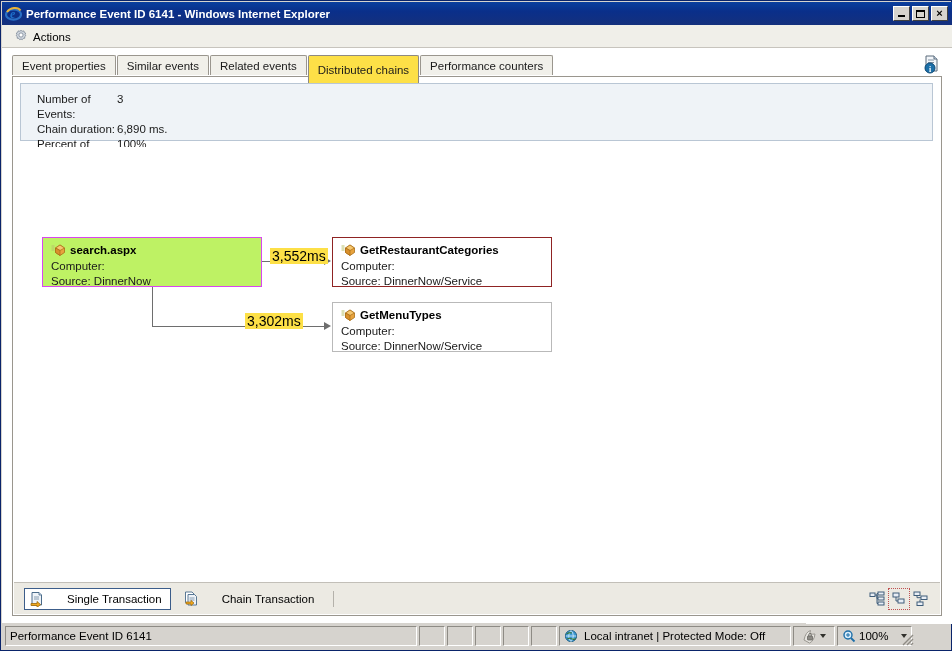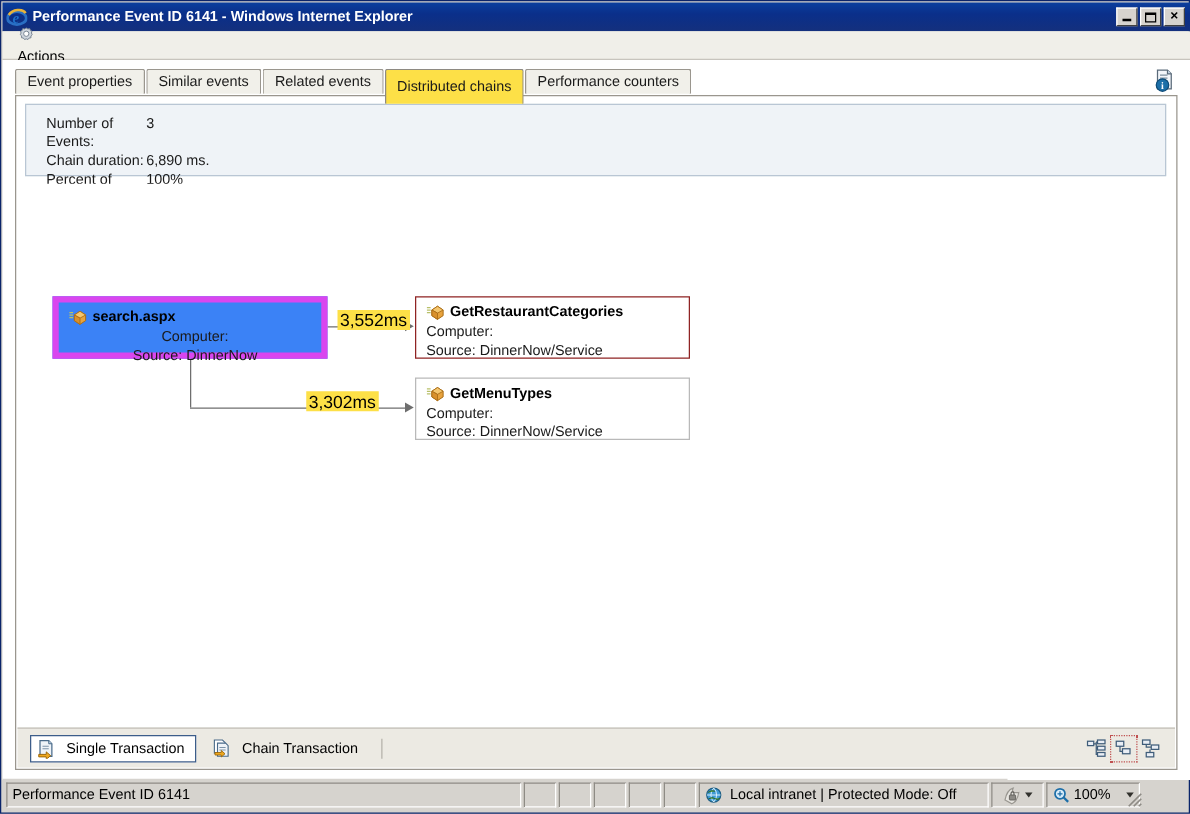--- a/index.html
+++ b/index.html
@@ -86,26 +86,25 @@
     width: 950px; height: 23px;
     background: #f0efe9;
     border-bottom: 1px solid #c7c4bd;
     display: flex;
     align-items: center;
     padding-left: 8px;
     box-sizing: border-box;
   }
   .menu-item {
     display: flex;
-    align-items: flex-start;
+    align-items: flex-end;
     gap: 5px;
     font-size: 11.5px;
     color: #000;
     padding: 1px 4px;
-    flex-direction: column;
   }
   .gear-ico { width: 14px; height: 14px; position: relative; flex: 0 0 auto; }
 
   
   .page {
     position: absolute;
     left: 1px; top: 47px;
     width: 950px; height: 576px;
     background: #ffffff;
     box-sizing: border-box;
@@ -181,23 +180,22 @@
     background: #ffffff;
   }
   .node {
     position: absolute;
     box-sizing: border-box;
     padding: 5px 0 0 8px;
     background: #ffffff;
     border: 1px solid #b9b9b9;
   }
   .node.primary {
-    background: #3b82f6;
-    border: 5px solid #d946ef;
-    text-align: center;
+    background: #bef264;
+    border: 1px solid #d946ef;
   }
   .node.highlight {
     background: #ffffff;
     border: 1px solid #8f2323;
   }
   .node-title {
     font-size: 11.5px;
     font-weight: bold;
     color: #000;
     display: flex;
@@ -246,21 +244,21 @@
     background: #eceae3;
     border-top: 1px solid #c2bfb8;
     display: flex;
     align-items: center;
     padding: 0 8px 0 10px;
     box-sizing: border-box;
   }
   .tbtn {
     display: flex;
     align-items: center;
-    gap: 8px;
+    gap: 22px;
     height: 22px;
     padding: 0 8px 0 4px;
     font-size: 11.5px;
     color: #000;
     box-sizing: border-box;
     border: 1px solid transparent;
   }
   .tbtn.selected {
     background: #ffffff;
     border: 1px solid #3c5d8a;

